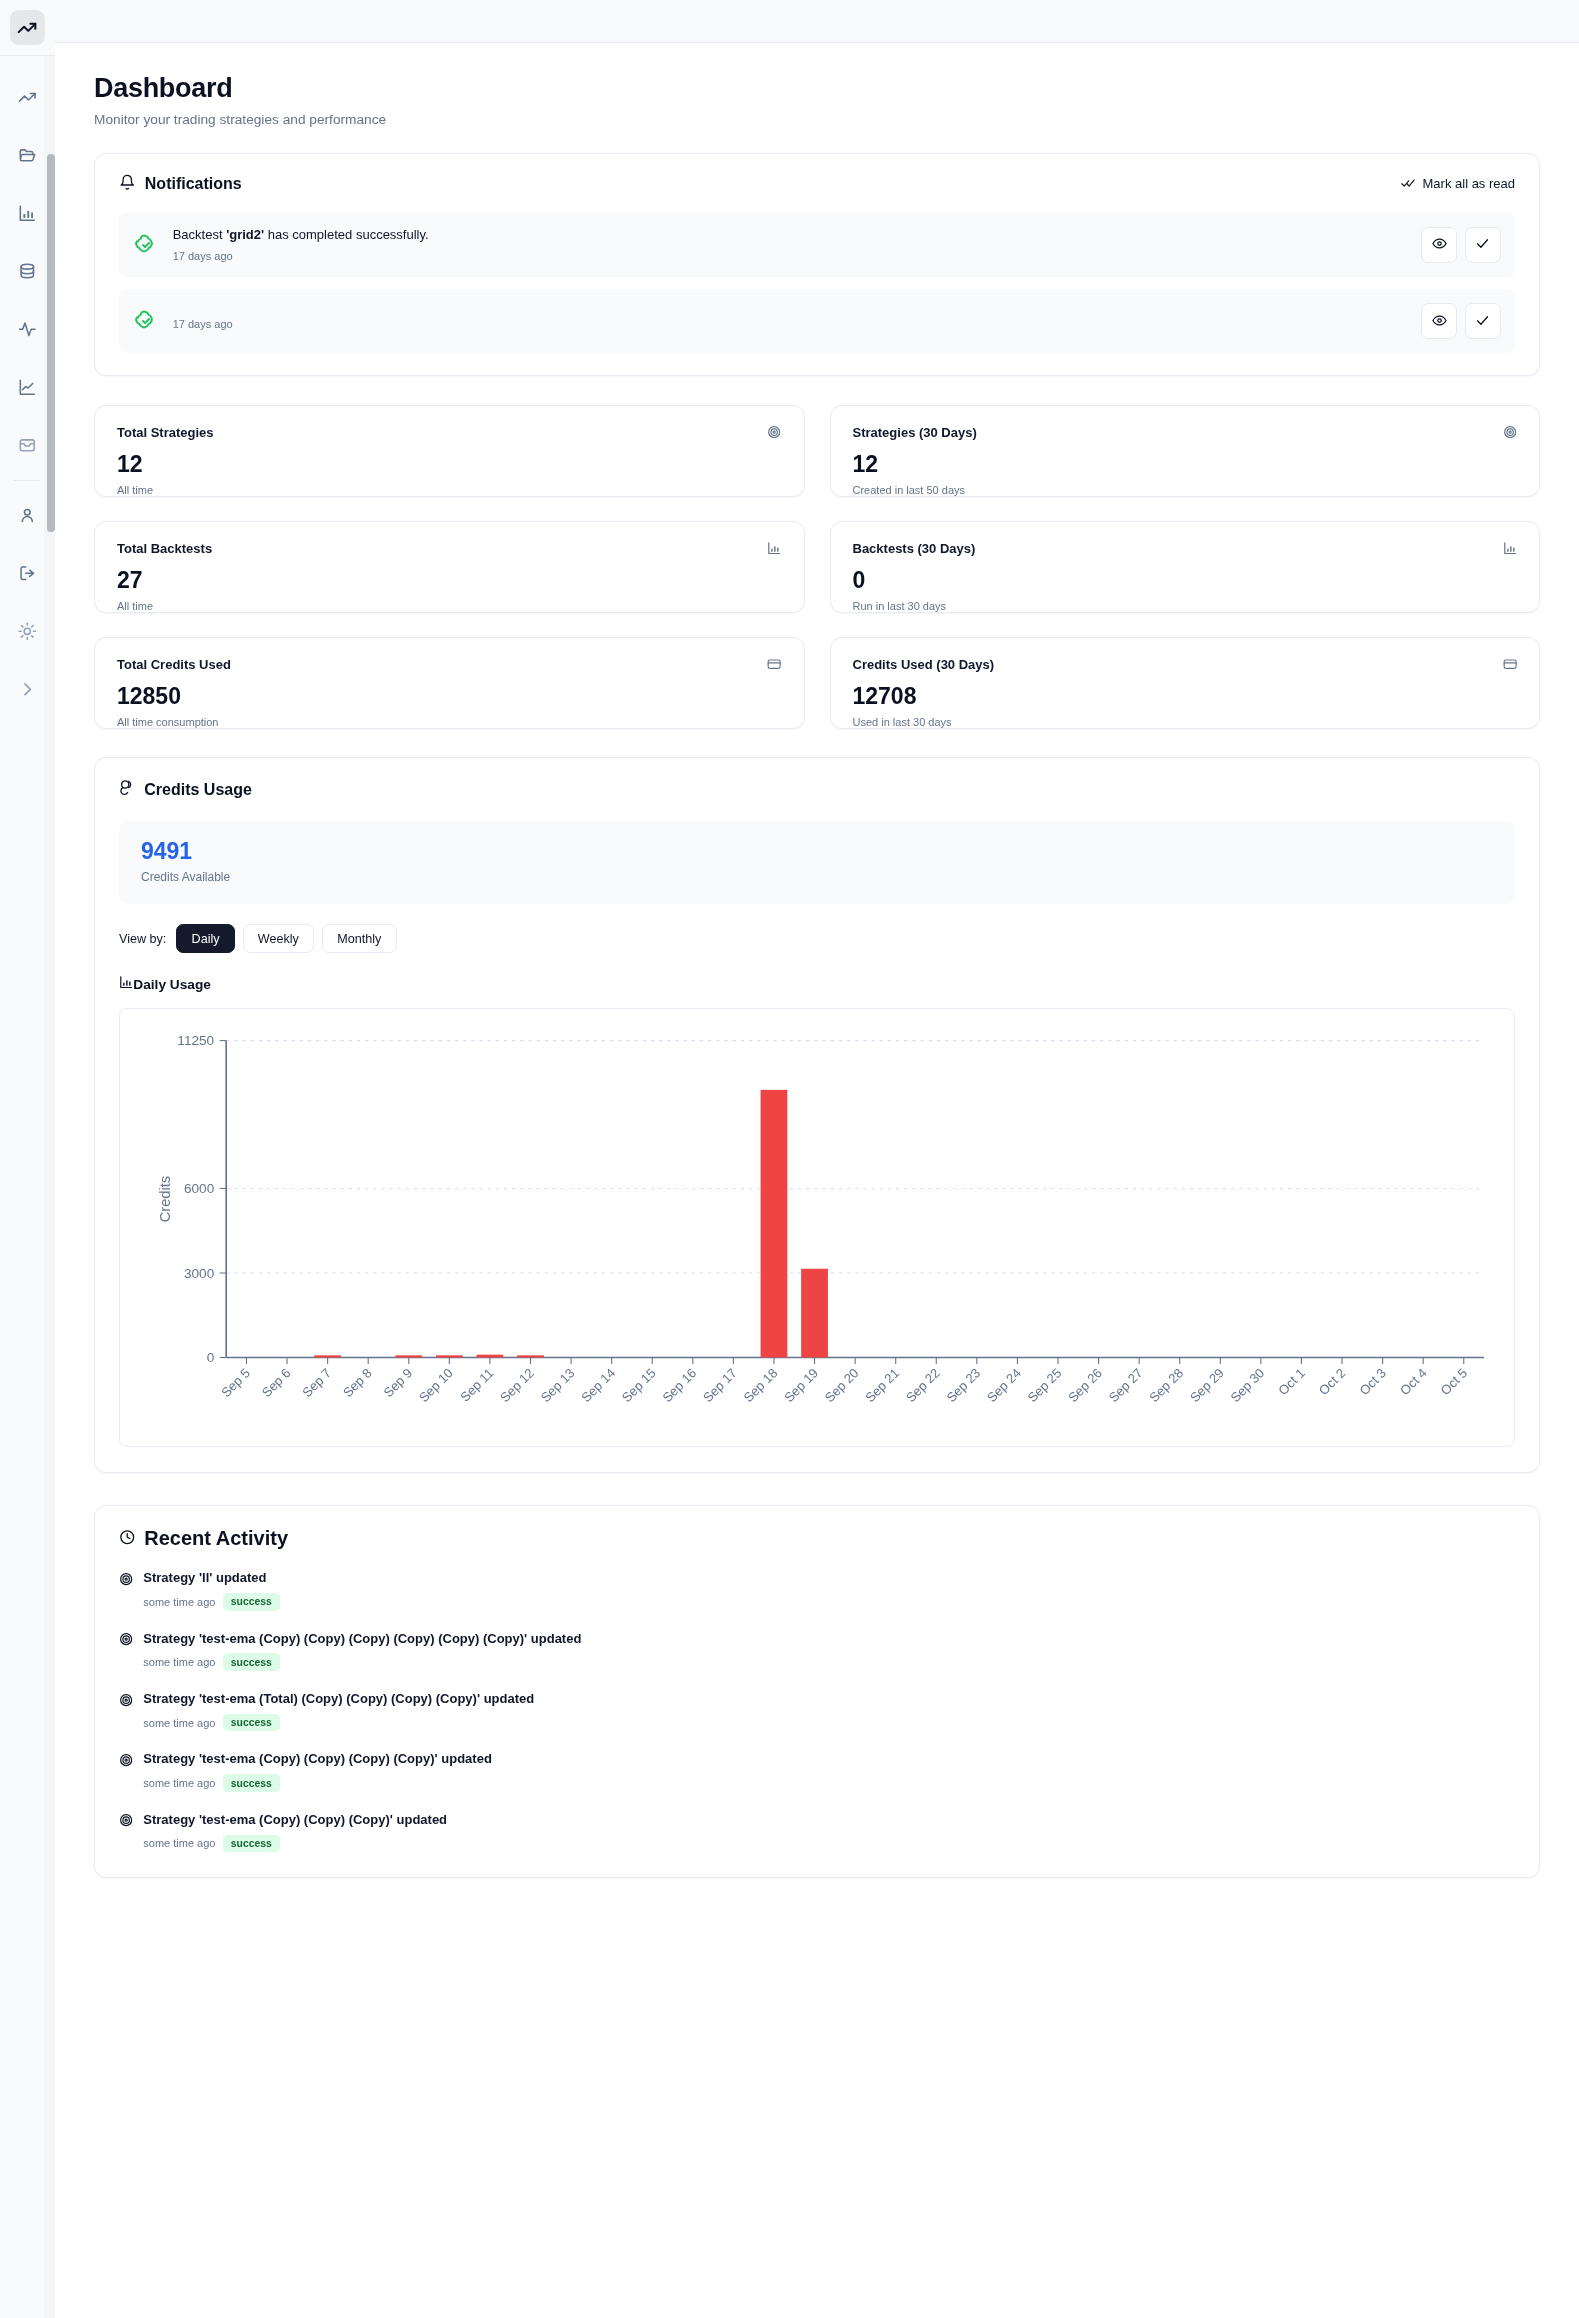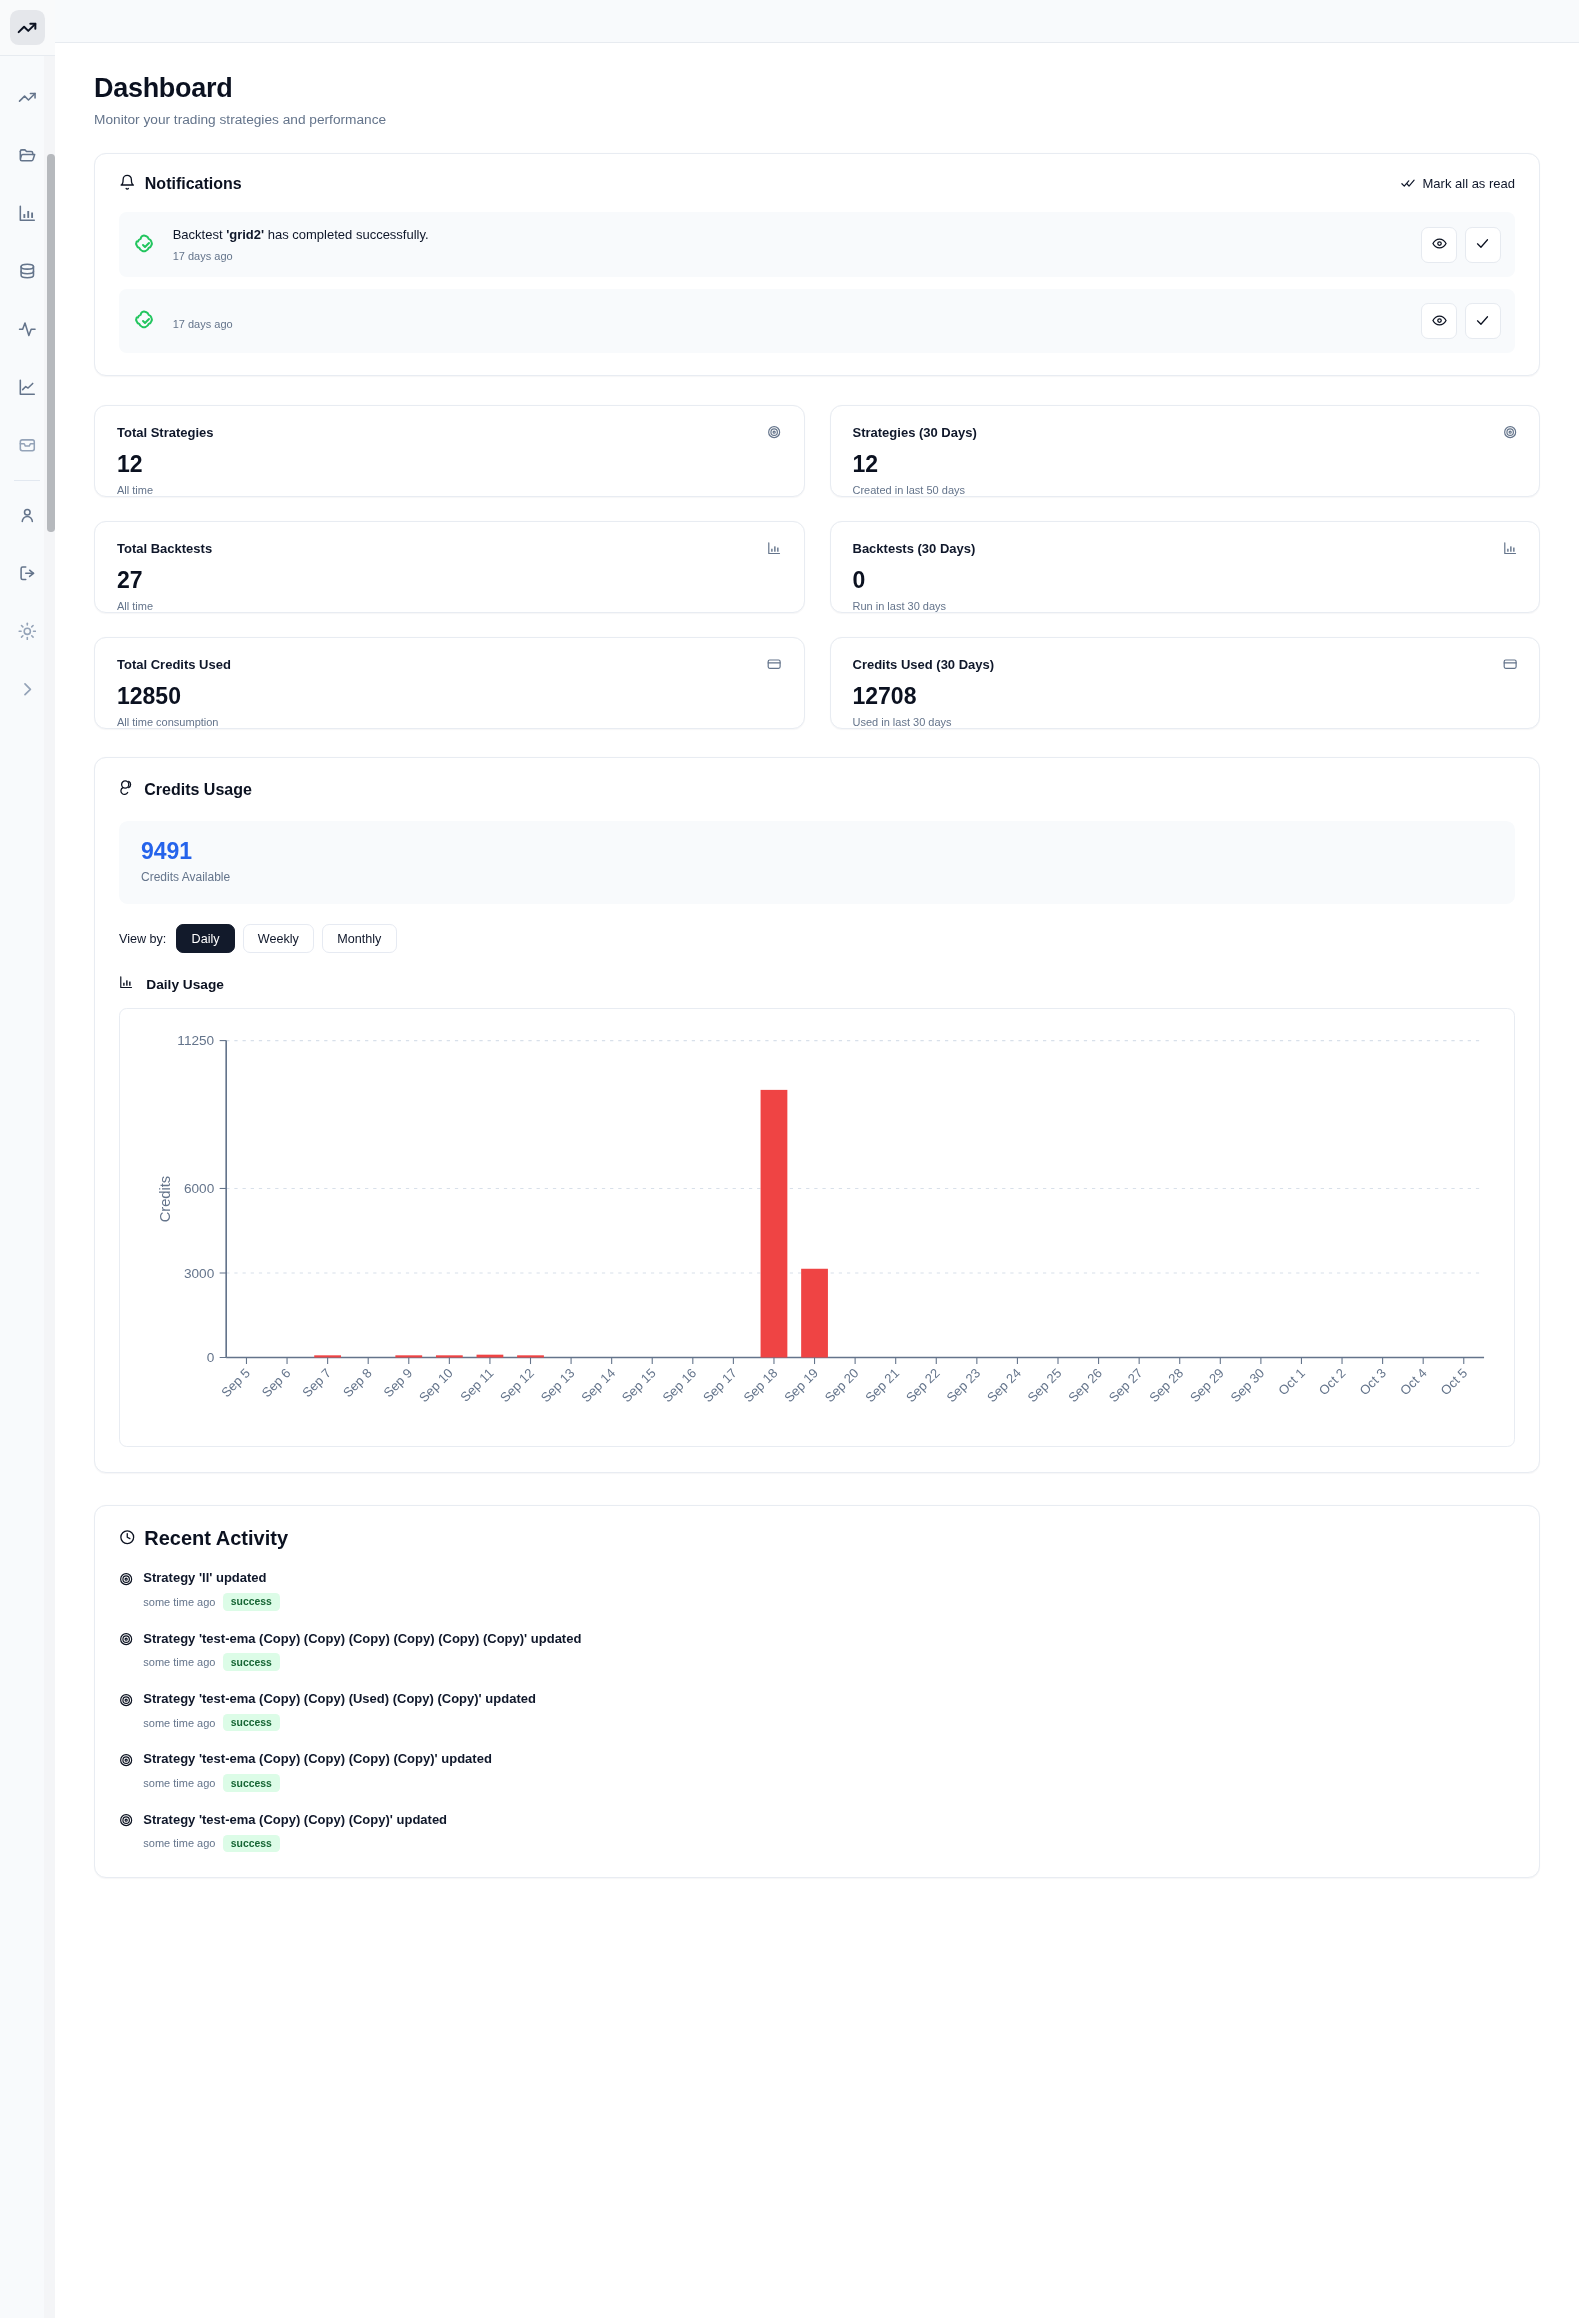--- a/index.html
+++ b/index.html
@@ -158,21 +158,21 @@
     background: #ffffff;
     color: #0f172a;
     font-size: 12.6px;
     padding: 6.6px 14.3px;
     cursor: pointer;
     font-family: "Liberation Sans", sans-serif;
   }
   .seg.active { background: #121a2b; border-color: #121a2b; color: #ffffff; }
 
   .daily-head {
-    display: flex; align-items: center; gap: 13px;
+    display: flex; align-items: center; gap: 0;
     margin-top: 22px;
     font-size: 13.7px; font-weight: bold; color: #0b1120;
   }
 
   
   .chart-wrap {
     margin-top: 15.4px;
     border: 1.1px solid #e8ecf2;
     border-radius: 7.7px;
     background: #ffffff;
@@ -680,21 +680,21 @@
 
         <div class="act-row">
           <span class="act-ico">
             <svg width="14.3" height="14.3" viewBox="0 0 24 24" fill="none" stroke="#0b1120" stroke-width="2">
                 <circle cx="12" cy="12" r="9.2"></circle>
                 <circle cx="12" cy="12" r="5.4"></circle>
                 <circle cx="12" cy="12" r="1.8"></circle>
               </svg>
           </span>
           <div>
-            <div class="act-title">Strategy 'test-ema (Copy) (Copy) (Used) (Copy) (Copy)' updated</div>
+            <div class="act-title">Strategy 'test-ema (Total) (Copy) (Copy) (Copy) (Copy)' updated</div>
             <div class="act-meta">
               <span class="act-time">some time ago</span>
               <span class="badge">success</span>
             </div>
           </div>
         </div>
 
         <div class="act-row">
           <span class="act-ico">
             <svg width="14.3" height="14.3" viewBox="0 0 24 24" fill="none" stroke="#0b1120" stroke-width="2">

